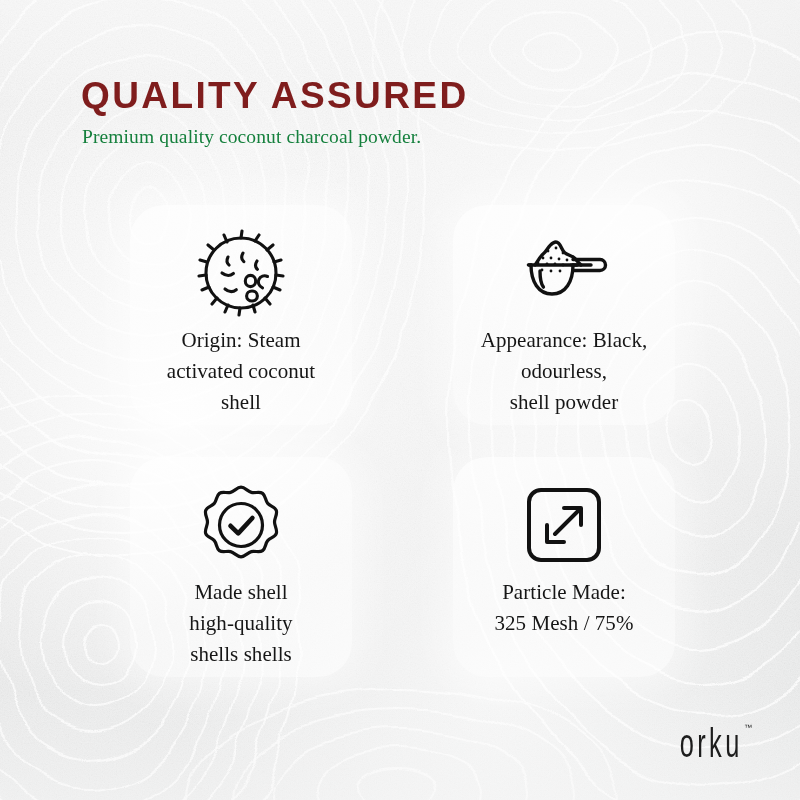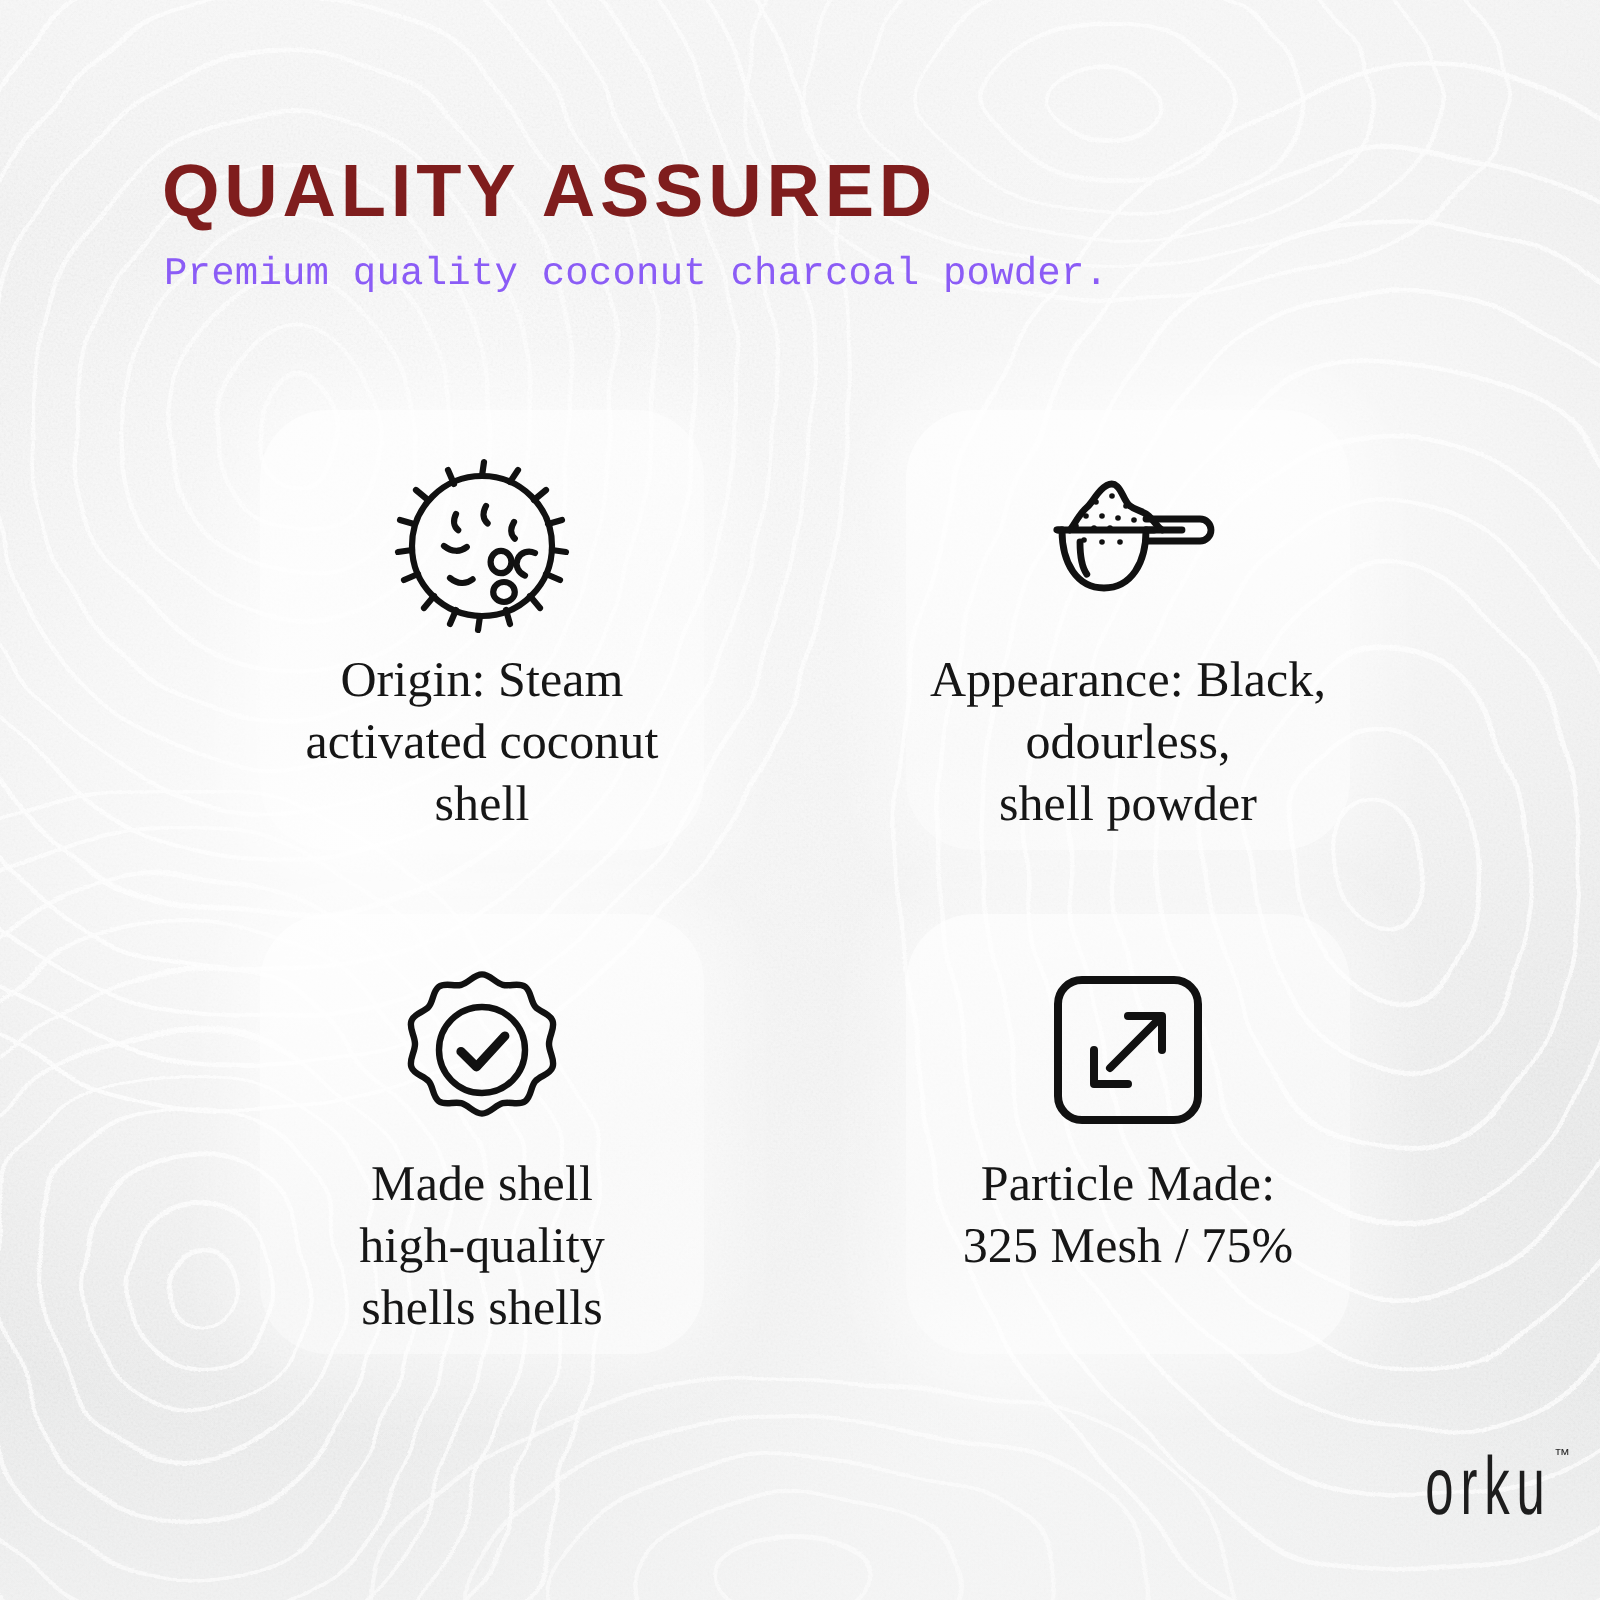--- a/index.html
+++ b/index.html
@@ -65,24 +65,24 @@
     font-family: "Liberation Sans", "DejaVu Sans", sans-serif;
     font-weight: 700;
     font-size: 37px;
     line-height: 40px;
     letter-spacing: 2.4px;
     color: #7f1d1d;
     white-space: nowrap;
   }
   .subtitle {
     margin: 9px 0 0 1px;
-    font-family: Liberation Mono, monospace;
+    font-family: Liberation Serif, serif;
     font-size: 19.5px;
     line-height: 24px;
-    color: #8b5cf6;
+    color: #15803d;
     letter-spacing: .1px;
     white-space: nowrap;
   }
 
   
   .grid {
     position: absolute;
     left: 130px;
     top: 205px;
     width: 545px;
@@ -110,31 +110,31 @@
     display: flex;
     align-items: center;
     justify-content: center;
   }
   .icon-wrap svg { display: block; }
   .card-text {
     margin-top: 6px;
     width: 214px;
     text-align: center;
     font-family: "Liberation Serif", "DejaVu Serif", serif;
-    font-size: 25px;
+    font-size: 21px;
     line-height: 31px;
     color: #161616;
     letter-spacing: .05px;
   }
   .card-text .ln { display: block; white-space: nowrap; }
 
   
   .logo {
     position: absolute;
-    right: 15px;
+    right: 48px;
     bottom: 38px;
     display: flex;
     align-items: flex-start;
   }
   .logo-word {
     font-family: "Liberation Sans", "DejaVu Sans", sans-serif;
     font-weight: 300;
     font-size: 41px;
     line-height: 38px;
     letter-spacing: 5.5px;

